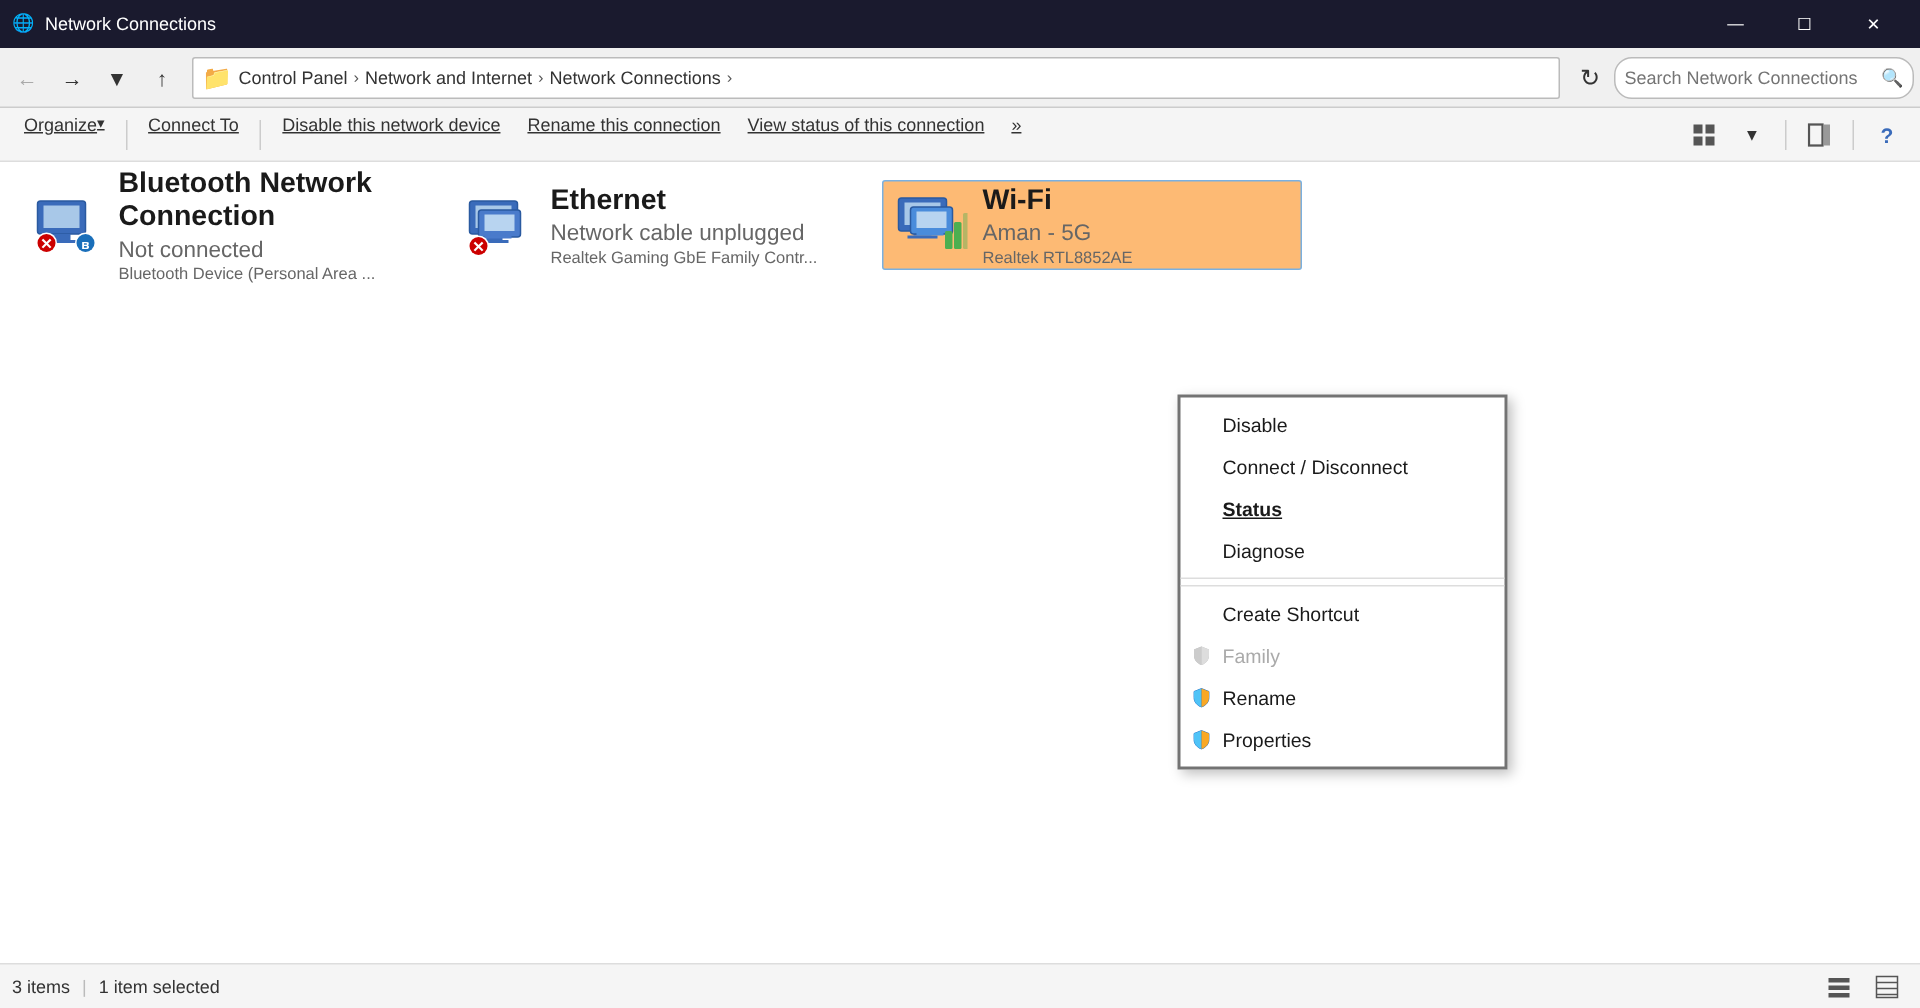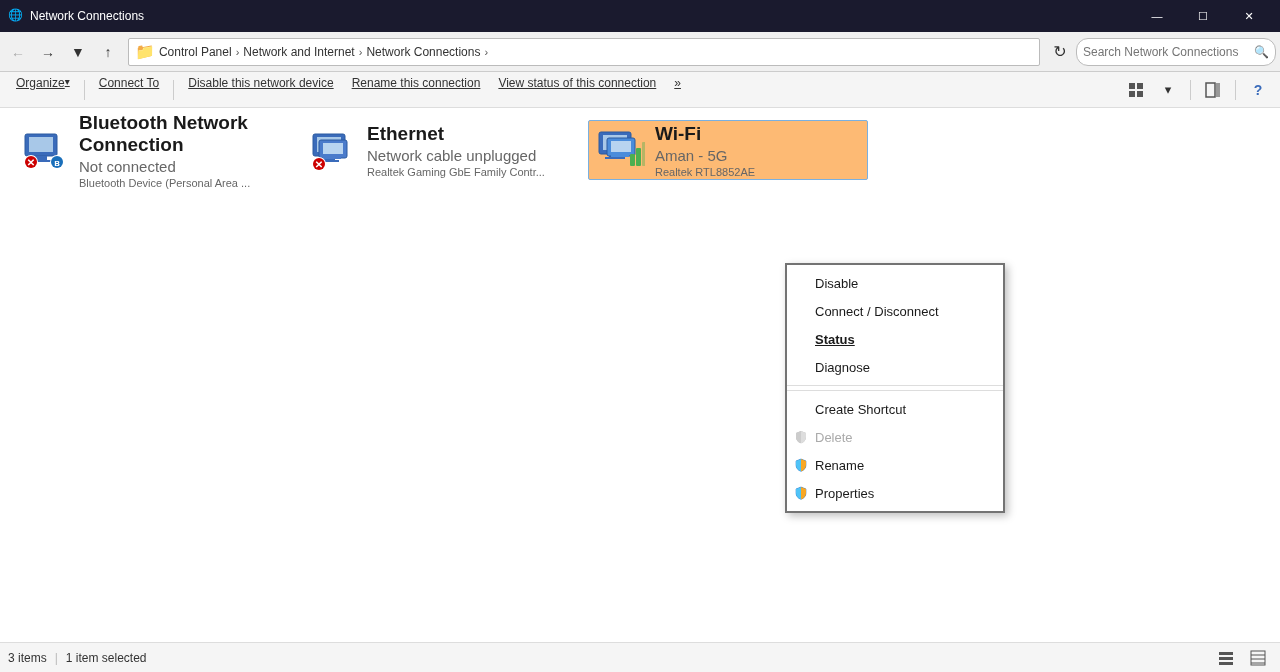--- a/index.html
+++ b/index.html
@@ -351,21 +351,21 @@
       <span>Create Shortcut</span>
     </div>
     <div class="ctx-item disabled">
       <span class="ctx-icon">
         <svg width="14" height="14" viewBox="0 0 14 14">
           <path d="M7 1L2 3v4c0 3 2.2 5.5 5 6.3C9.8 12.5 12 10 12 7V3L7 1z" fill="#bbb"></path>
           <path d="M7 1L2 3v4c0 3 2.2 5.5 5 6.3" fill="#ccc"></path>
           <path d="M7 1L12 3v4c0 3-2.2 5.5-5 6.3" fill="#ddd"></path>
         </svg>
       </span>
-      <span>Delete</span>
+      <span>Family</span>
     </div>
     <div class="ctx-item">
       <span class="ctx-icon">
         <svg width="14" height="14" viewBox="0 0 14 14">
           <path d="M7 1L2 3v4c0 3 2.2 5.5 5 6.3C9.8 12.5 12 10 12 7V3L7 1z" fill="#1565c0" stroke="#1565c0" stroke-width="0.5"></path>
           <path d="M7 1L2 3v4c0 3 2.2 5.5 5 6.3" fill="#4fc3f7"></path>
           <path d="M7 1L12 3v4c0 3-2.2 5.5-5 6.3" fill="#f9a825"></path>
         </svg>
       </span>
       <span>Rename</span>

